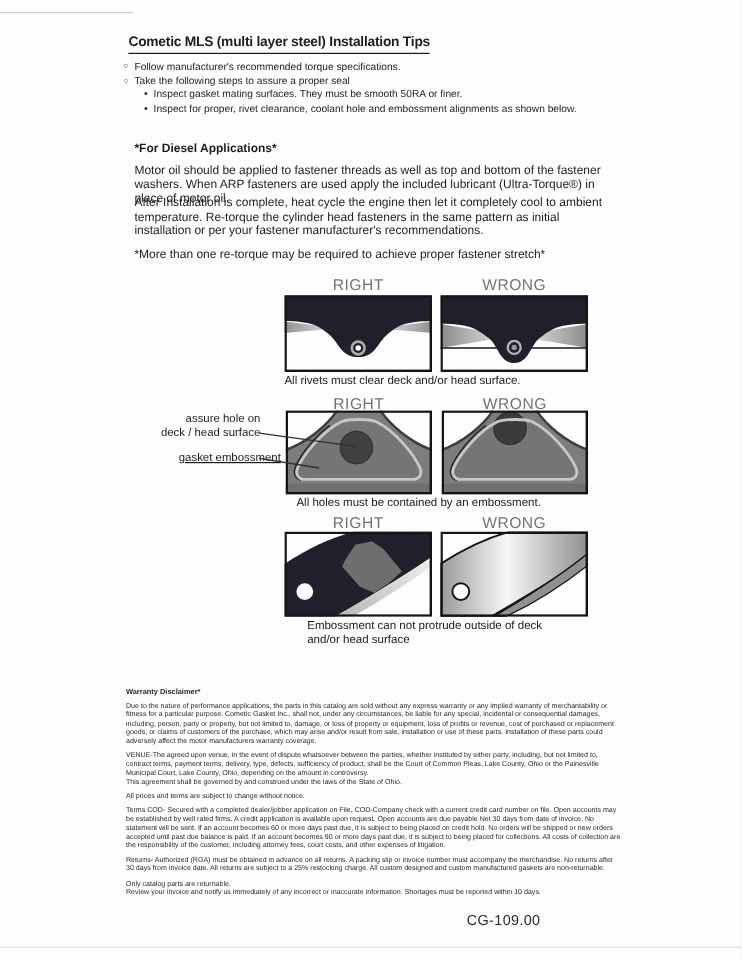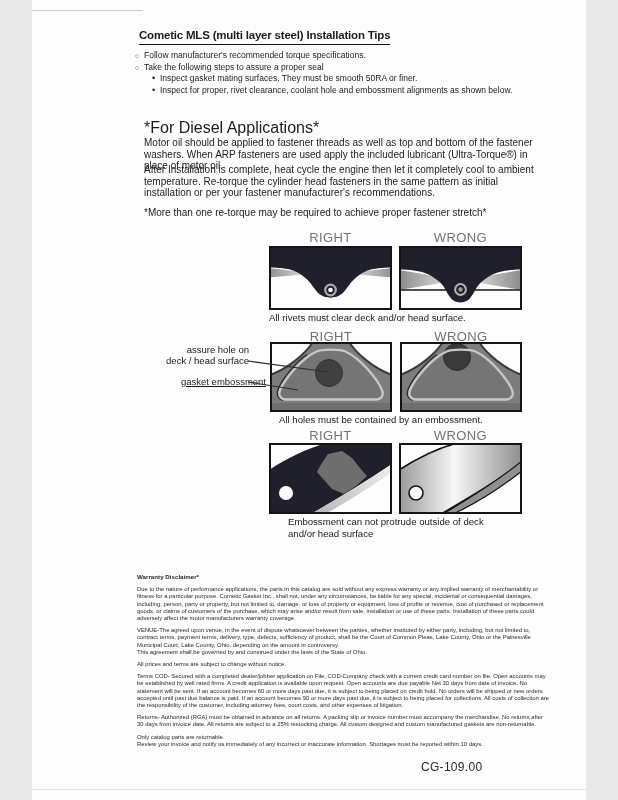--- a/index.html
+++ b/index.html
@@ -1,32 +1,32 @@
 <!DOCTYPE html>
 <html><head>
 <meta charset="utf-8">
 <style>
   html,body{margin:0;padding:0;background:#e9e9e9;}
   .page{
-    position:relative;width:554px;height:800px;margin:0 auto;
+    position:relative;width:618px;height:800px;margin:0 auto;
     background:#fcfdfc;overflow:hidden;
     font-family:"Liberation Sans",sans-serif;color:#1d1d1d;
   }
   .abs{position:absolute;}
   .scanline{position:absolute;height:1px;}
   .title{
     font-weight:bold;font-size:11.5px;letter-spacing:-0.2px;
     border-bottom:1.5px solid #161616;padding-bottom:2.5px;display:inline-block;
   }
   .bullets{font-size:8.5px;line-height:11.7px;width:412px;}
   .b-row{display:flex;align-items:center;}
   .b-row.sub{margin-left:17px;}
   .b-marker{width:9px;font-size:6.5px;line-height:11.7px;flex:none;}
   .b-marker.dot{font-size:9px;width:8px;}
-  .heading{font-weight:normal;font-size:16px;}
+  .heading{font-weight:bold;font-size:10px;}
   .para{font-size:10px;line-height:11.5px;width:400px;}
   .dlabel{font-size:13px;letter-spacing:0.4px;text-align:center;width:123px;color:#737373;}
   .caption{font-size:9.6px;color:#1a1a1a;line-height:12px;}
   .annot{font-size:9.5px;line-height:11px;text-align:right;width:116px;color:#1a1a1a;}
   .legal{font-size:5.9px;line-height:7.2px;width:412px;color:#2a2a2a;}
   .legal h4{font-size:6.2px;margin:0 0 6px 0;}
   .legal p{margin:0 0 5px 0;}
   .legal p.tight{margin-bottom:0;}
   .code{font-size:12px;letter-spacing:0.3px;color:#2b2b2b;}
   svg{display:block;}

